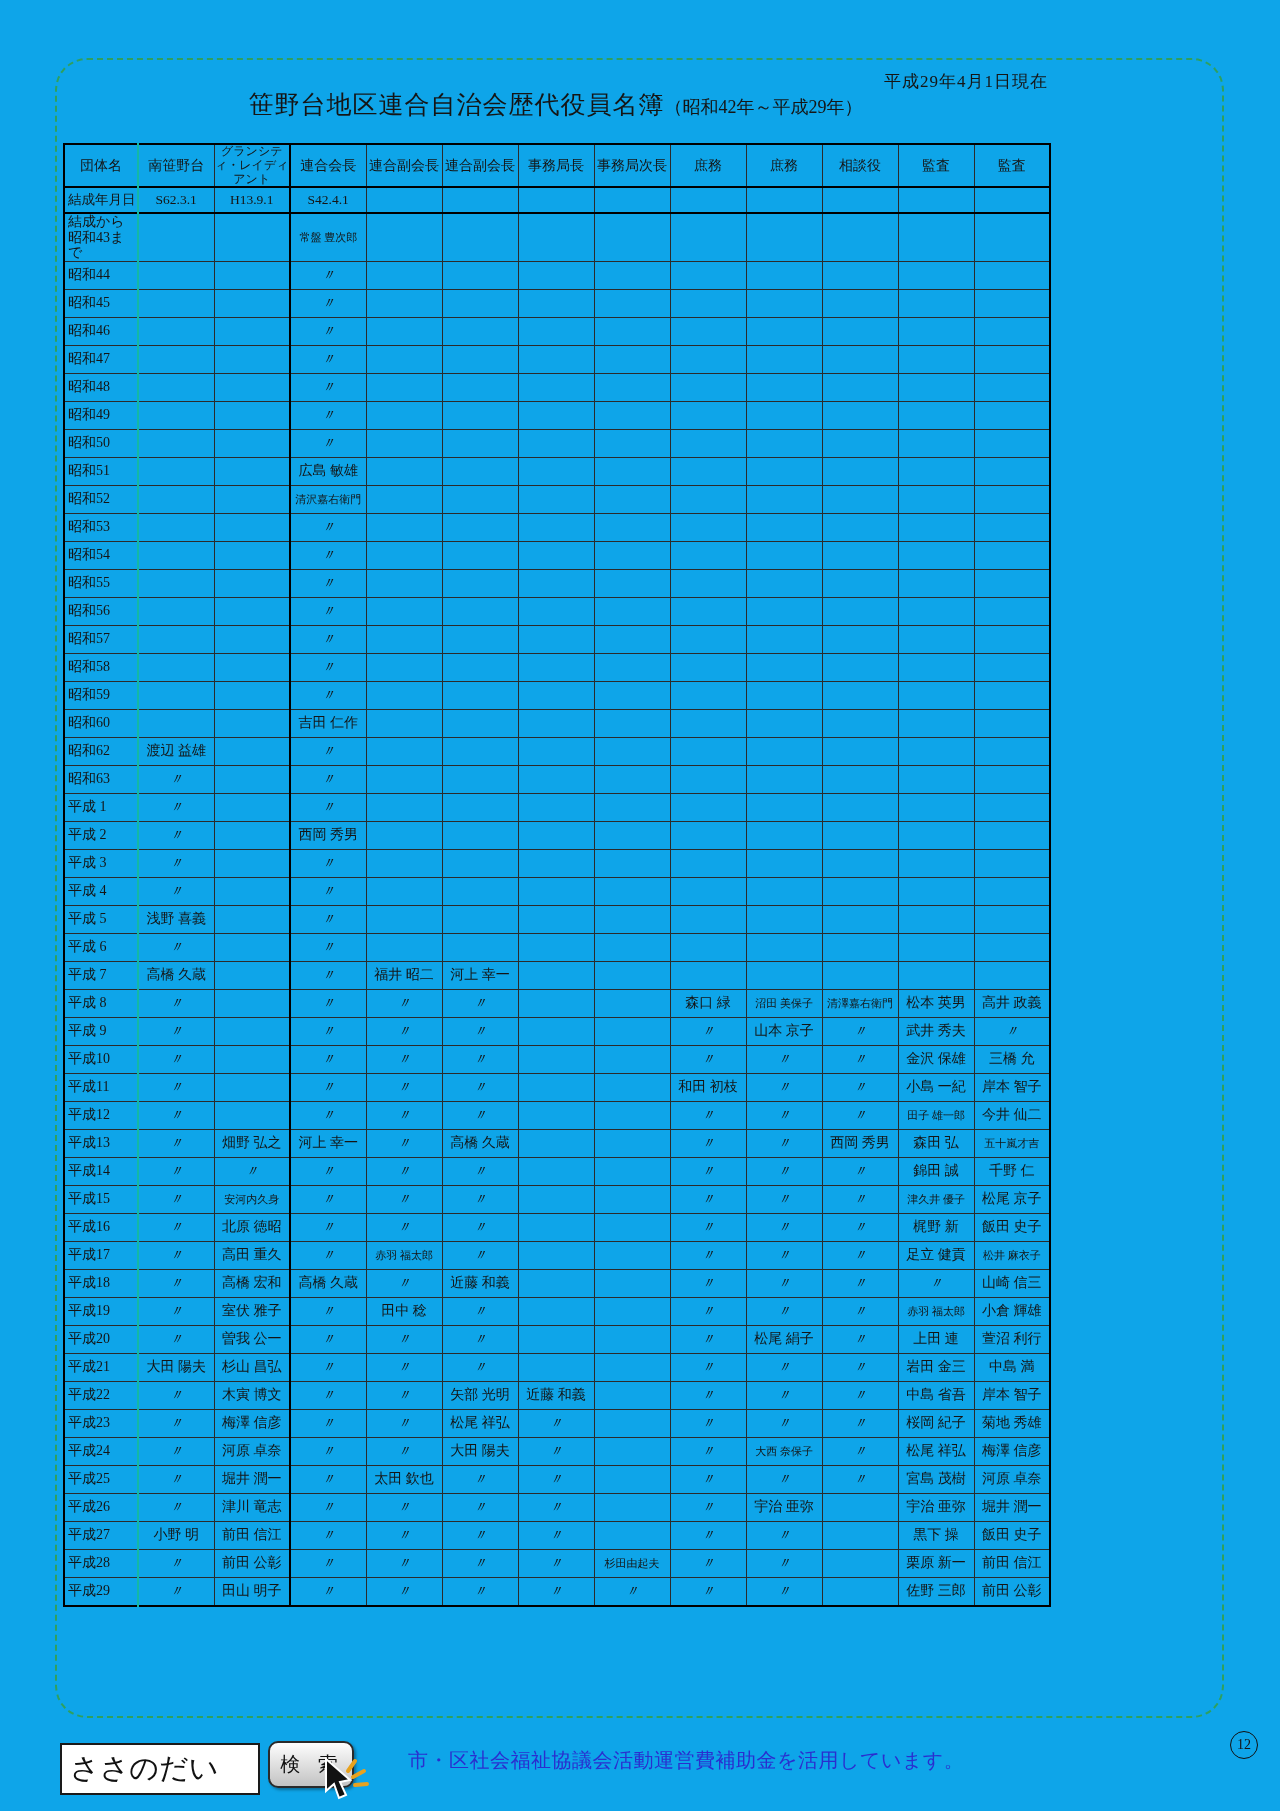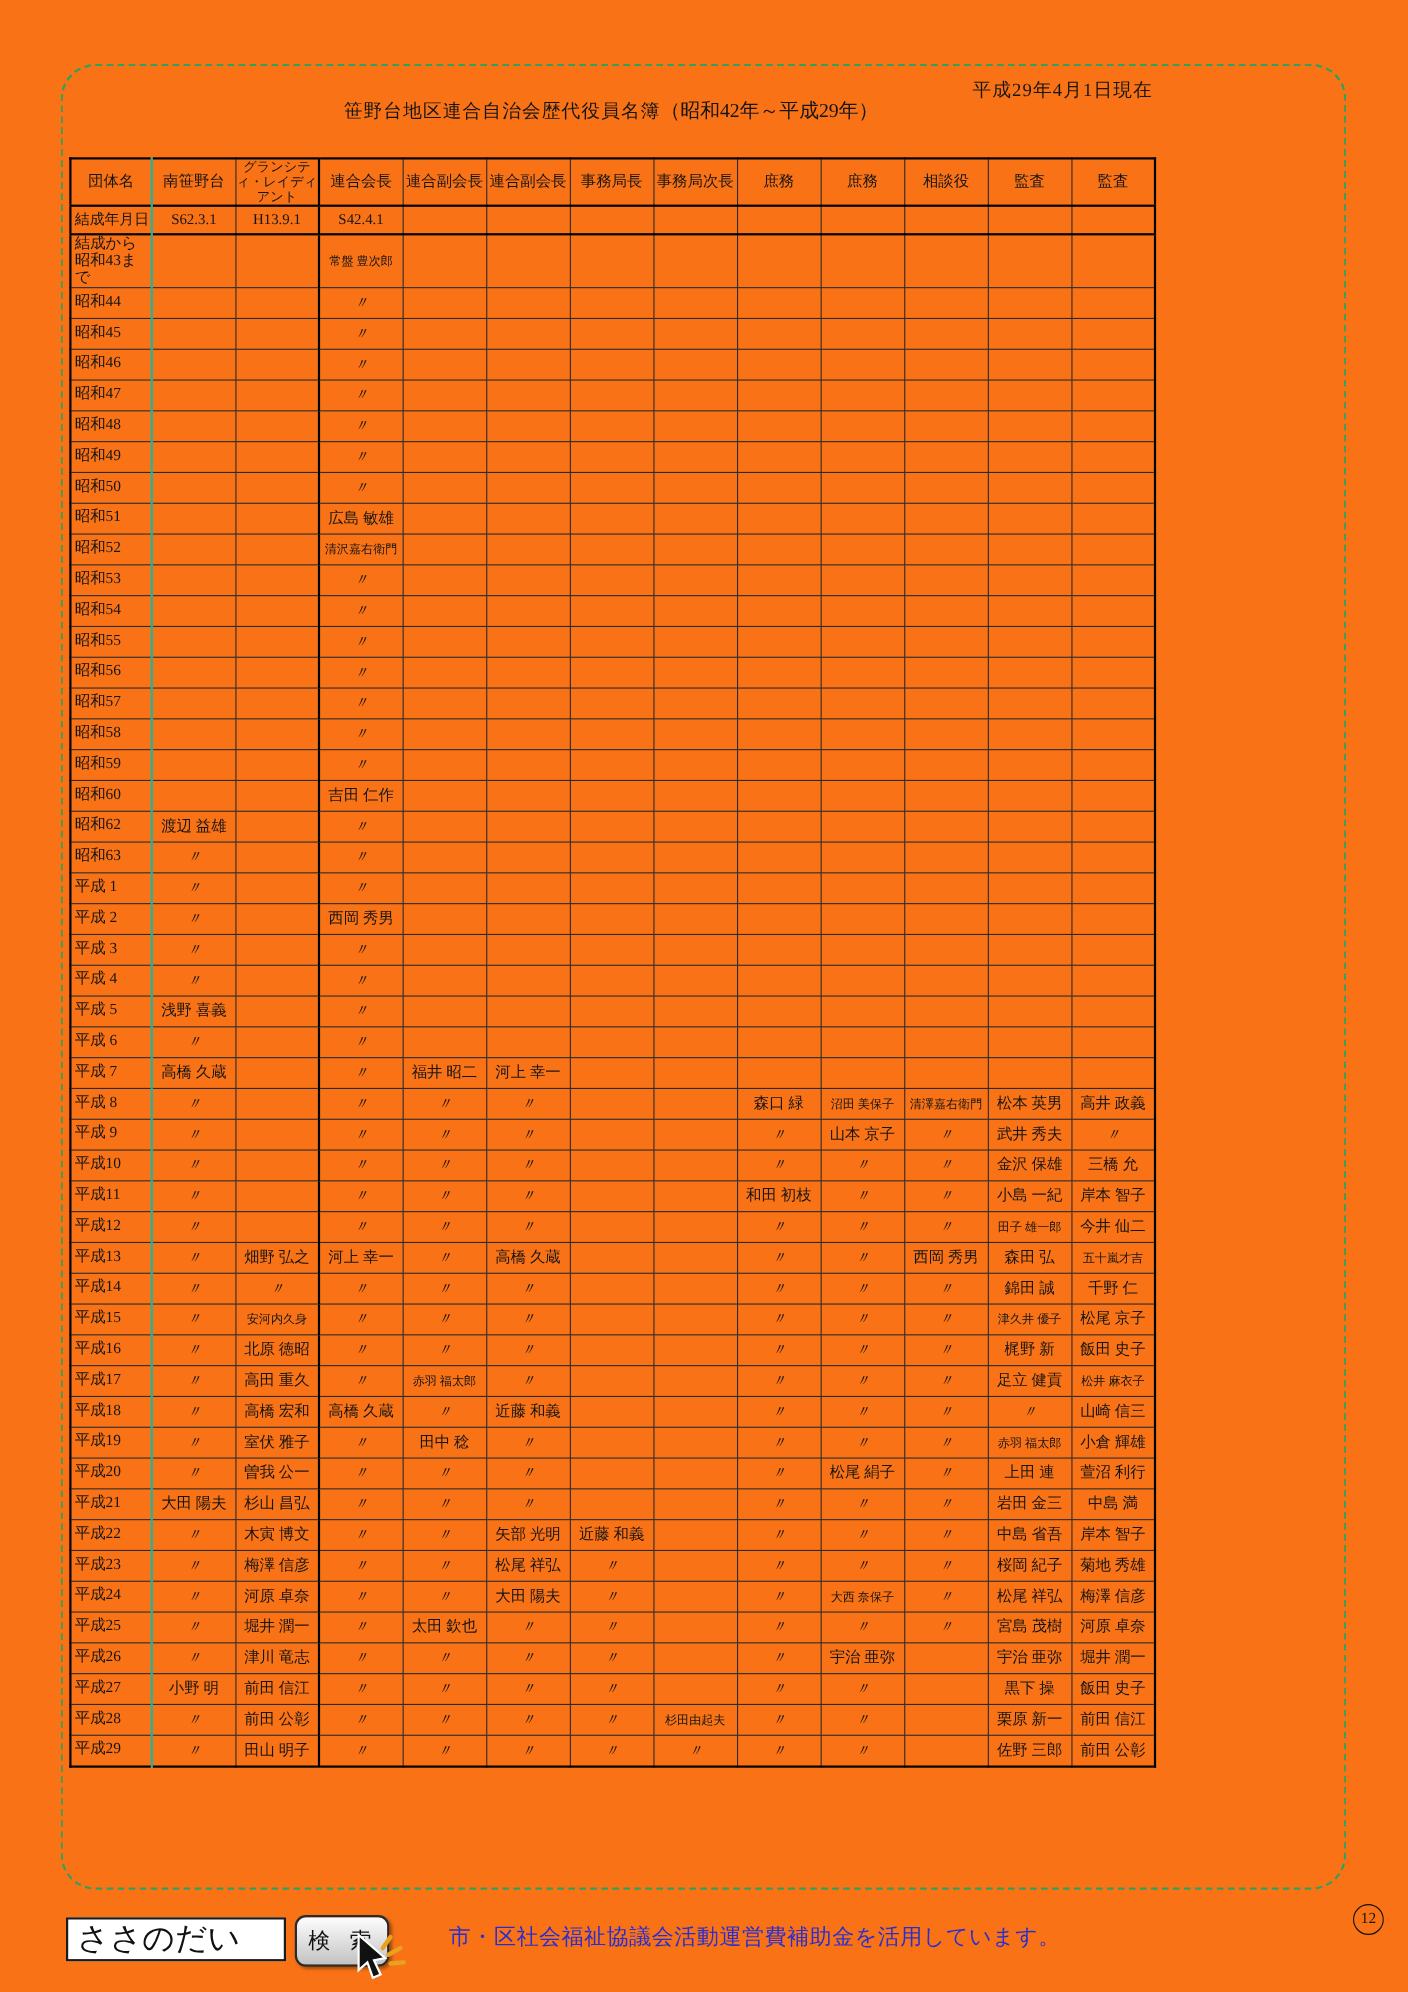--- a/index.html
+++ b/index.html
@@ -1,41 +1,41 @@
 <!DOCTYPE html>
 <html><head>
 <meta charset="utf-8">
 <style>
   html,body{margin:0;padding:0;background:#ffffff;}
-  .page{position:relative;width:1280px;height:1811px;background:#f97316;overflow:hidden;
+  .page{position:relative;width:1280px;height:1811px;background:#0ea5e9;overflow:hidden;
         font-family:"Liberation Serif","DejaVu Serif",serif;color:#151515;}
   .green-frame{position:absolute;left:55px;top:58px;width:1165px;height:1656px;
         border:2px dashed #2fa05e;border-radius:32px;}
   .date-note{position:absolute;left:700px;top:70px;width:348px;text-align:right;
         font-size:17px;letter-spacing:1px;}
   .doc-title{position:absolute;left:63px;top:88px;width:985px;text-align:center;white-space:nowrap;}
-  .doc-title .main{font-size:17px;letter-spacing:1px;}
+  .doc-title .main{font-size:25px;letter-spacing:1px;}
   .doc-title .paren{font-size:18px;}
   table.roster{position:absolute;left:63px;top:143px;width:986px;border-collapse:collapse;
         table-layout:fixed;border:2px solid #000;}
   .roster th,.roster td{border:1px solid #2b2b2b;padding:0;text-align:center;
         font-size:14px;overflow:hidden;}
   .roster thead tr{border-bottom:2px solid #000;}
   .roster th{height:37px;font-weight:normal;font-size:14px;line-height:1.15;white-space:normal;}
   .roster th.col-grandcity{font-size:12px;}
   .roster td{height:27px;white-space:nowrap;}
   .roster td.c-label{text-align:left;padding-left:3px;font-size:14px;white-space:normal;line-height:1.1;}
   .roster th:first-child,.roster td:first-child{border-right:2px solid #14b8a6;}
   .roster th:nth-child(3),.roster td:nth-child(3){border-right:2px solid #000;}
   .roster tbody tr.row-founding{border-bottom:2px solid #000;}
   .roster tbody tr.row-founding td{height:24px;font-size:13.5px;}
   .roster tbody tr.row-first td{height:39px;}
   .roster td.small{font-size:11px;}
   .roster td.ditto{font-style:italic;font-size:15px;}
-  .search-box{position:absolute;left:60px;top:1743px;width:200px;height:40px;
+  .search-box{position:absolute;left:60px;top:1743px;width:200px;height:52px;
         border:2px solid #1a1a1a;background:#fff;font-family:"Liberation Sans","DejaVu Sans",sans-serif;
         font-size:29px;padding:0 0 0 8px;box-sizing:border-box;border-radius:0;color:#111;}
   .search-btn{position:absolute;left:268px;top:1741px;width:86px;height:47px;
         border:2px solid #2a2a2a;border-radius:10px;
         background:linear-gradient(180deg,#fdfdfd 0%,#e3e3e3 45%,#c2c2c2 100%);
         font-family:"Liberation Sans","DejaVu Sans",sans-serif;font-size:20px;letter-spacing:6px;
         padding-left:8px;box-shadow:2px 2px 3px rgba(0,0,0,.35);color:#111;}
   .cursor-wrap{position:absolute;left:322px;top:1757px;width:56px;height:52px;z-index:5;}
   .notice{position:absolute;left:408px;top:1747px;width:640px;
         font-family:"Liberation Sans","DejaVu Sans",sans-serif;font-size:20px;font-weight:400;

